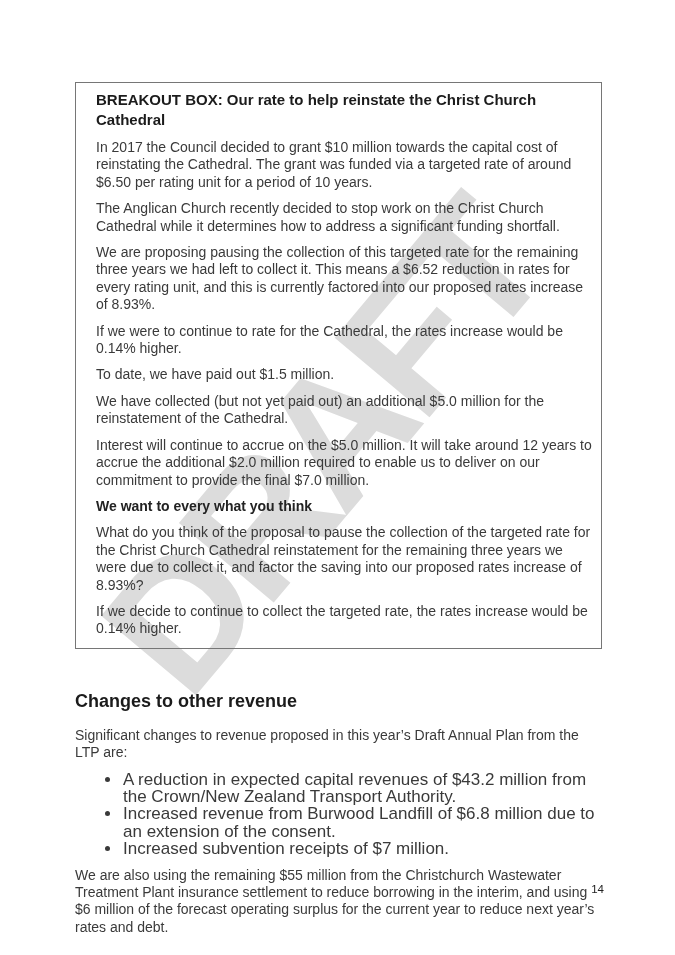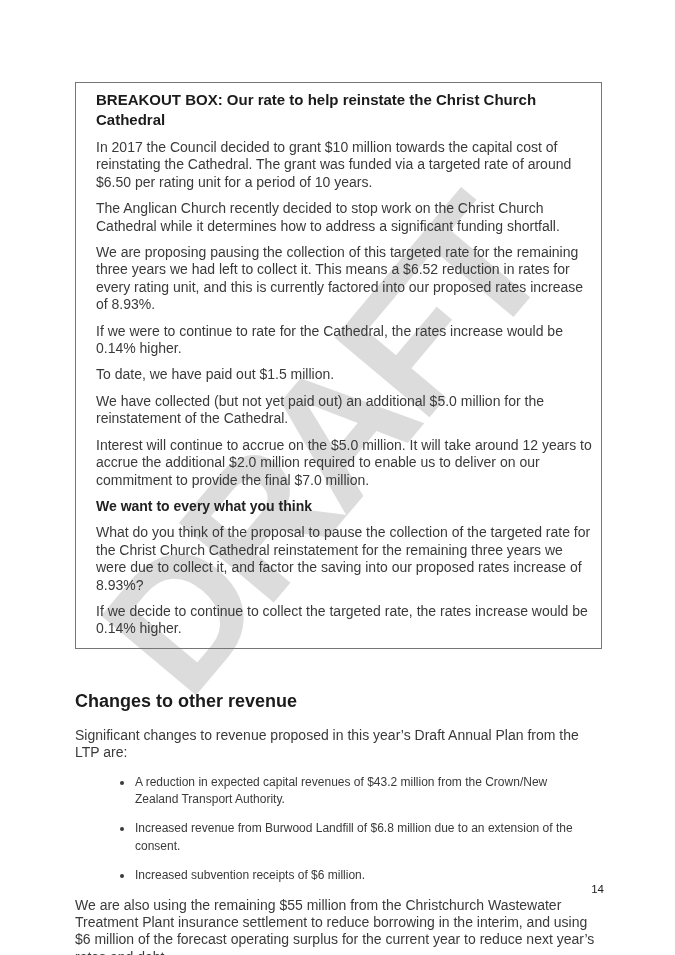--- a/index.html
+++ b/index.html
@@ -56,23 +56,23 @@
     line-height: 26px;
     font-weight: 700;
     color: #1b1b1b;
     margin: 39px 0 13px 0;
   }
   ul.bullet-list {
     margin: 7px 0 8px 0;
     padding-left: 47px;
   }
   ul.bullet-list li {
-    font-size: 12px;
+    font-size: 17px;
     line-height: 17.4px;
-    margin: 12px;
+    margin: 0;
     padding-left: 1px;
   }
   .page-number {
     position: absolute;
     z-index: 1;
     right: 71px;
     top: 883px;
     font-size: 11.5px;
     color: #222222;
   }
@@ -100,21 +100,21 @@
       <p>If we decide to continue to collect the targeted rate, the rates increase would be 0.14% higher.</p>
     </section>
 
     <h1 class="section-heading">Changes to other revenue</h1>
 
     <p>Significant changes to revenue proposed in this year’s Draft Annual Plan from the LTP are:</p>
 
     <ul class="bullet-list">
       <li>A reduction in expected capital revenues of $43.2 million from the Crown/New Zealand Transport Authority.</li>
       <li>Increased revenue from Burwood Landfill of $6.8 million due to an extension of the consent.</li>
-      <li>Increased subvention receipts of $6 million.</li>
+      <li>Increased subvention receipts of $7 million.</li>
     </ul>
 
     <p>We are also using the remaining $55 million from the Christchurch Wastewater Treatment Plant insurance settlement to reduce borrowing in the interim, and using $6 million of the forecast operating surplus for the current year to reduce next year’s rates and debt.</p>
 
   </div>
 
   <div class="page-number">14</div>
 
 </div>
 

